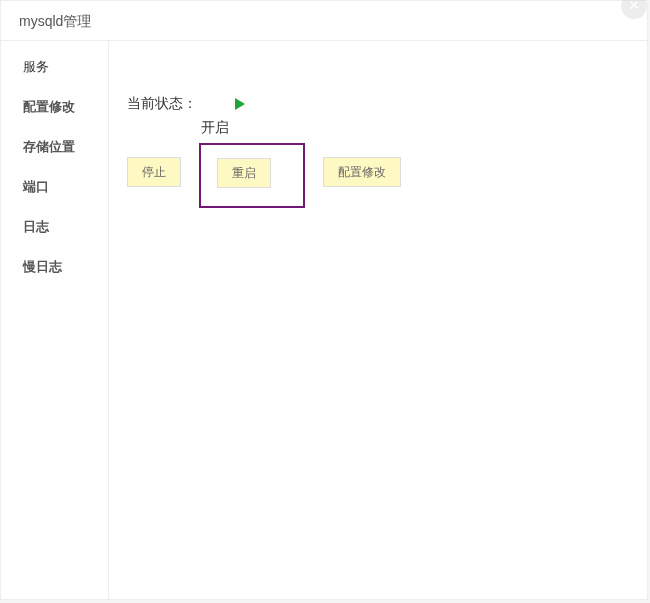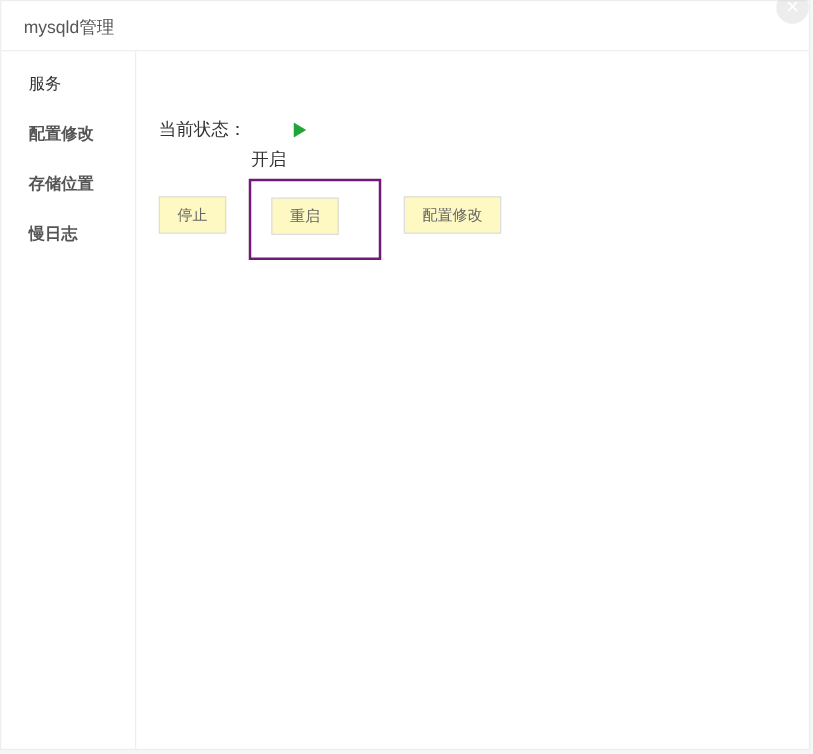--- a/index.html
+++ b/index.html
@@ -129,20 +129,26 @@
       <div class="side-item active">
         <span>服务</span>
       </div>
       <div class="side-item">
         <span>配置修改</span>
       </div>
       <div class="side-item">
         <span>存储位置</span>
       </div>
       <div class="side-item">
+        <span>端口</span>
+      </div>
+      <div class="side-item">
+        <span>日志</span>
+      </div>
+      <div class="side-item">
         <span>慢日志</span>
       </div>
     </div>
 
     <div class="content">
       <div class="status-line">
         <span>当前状态：</span>
         <span class="status-open">开启</span>
         <span class="play-icon"></span>
       </div>

